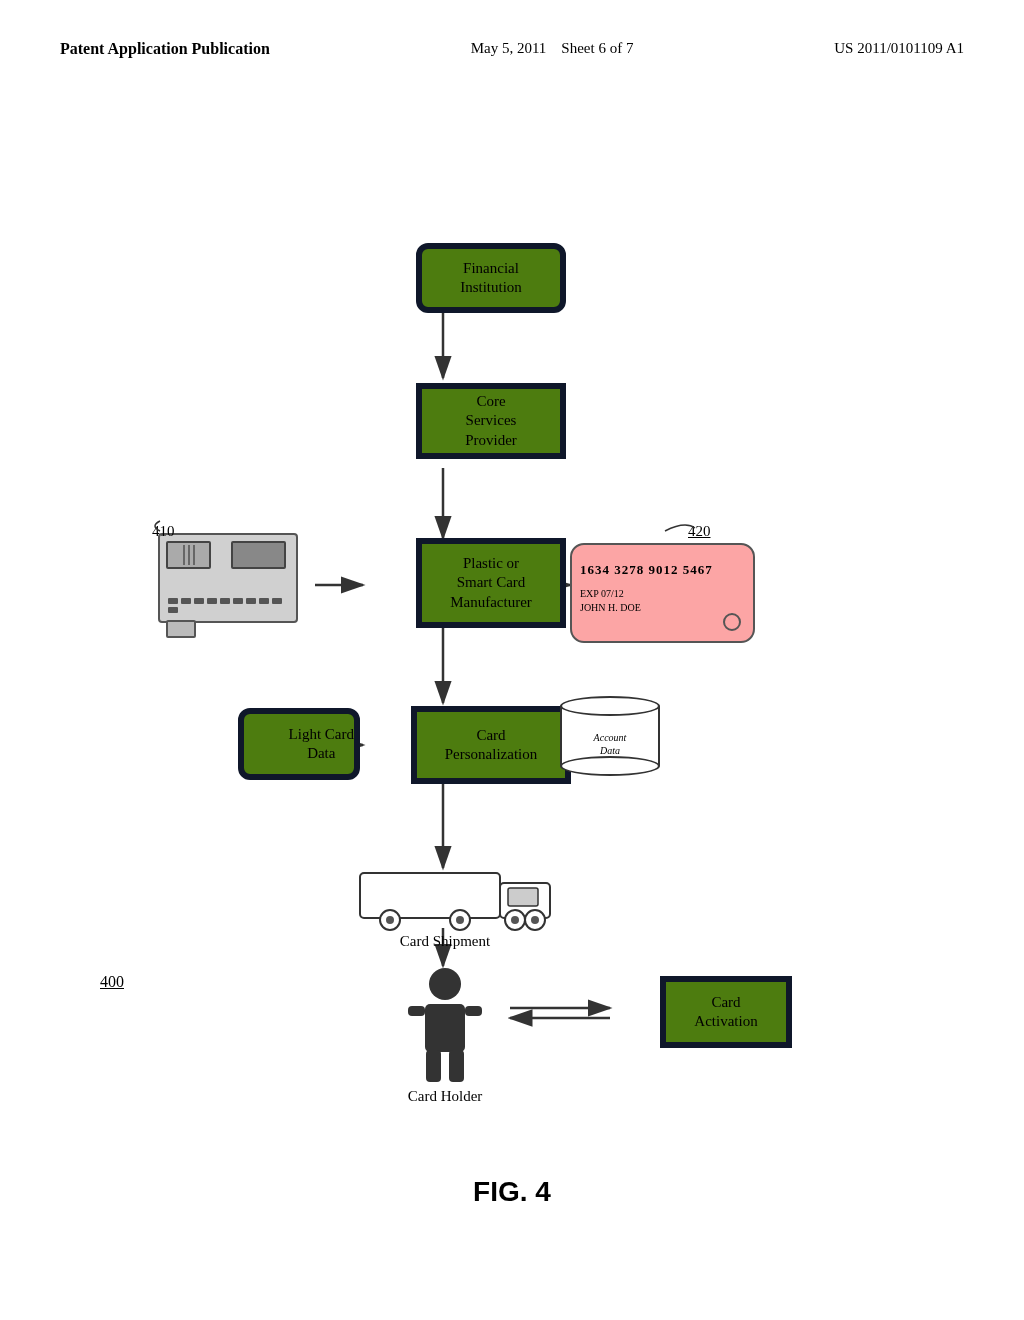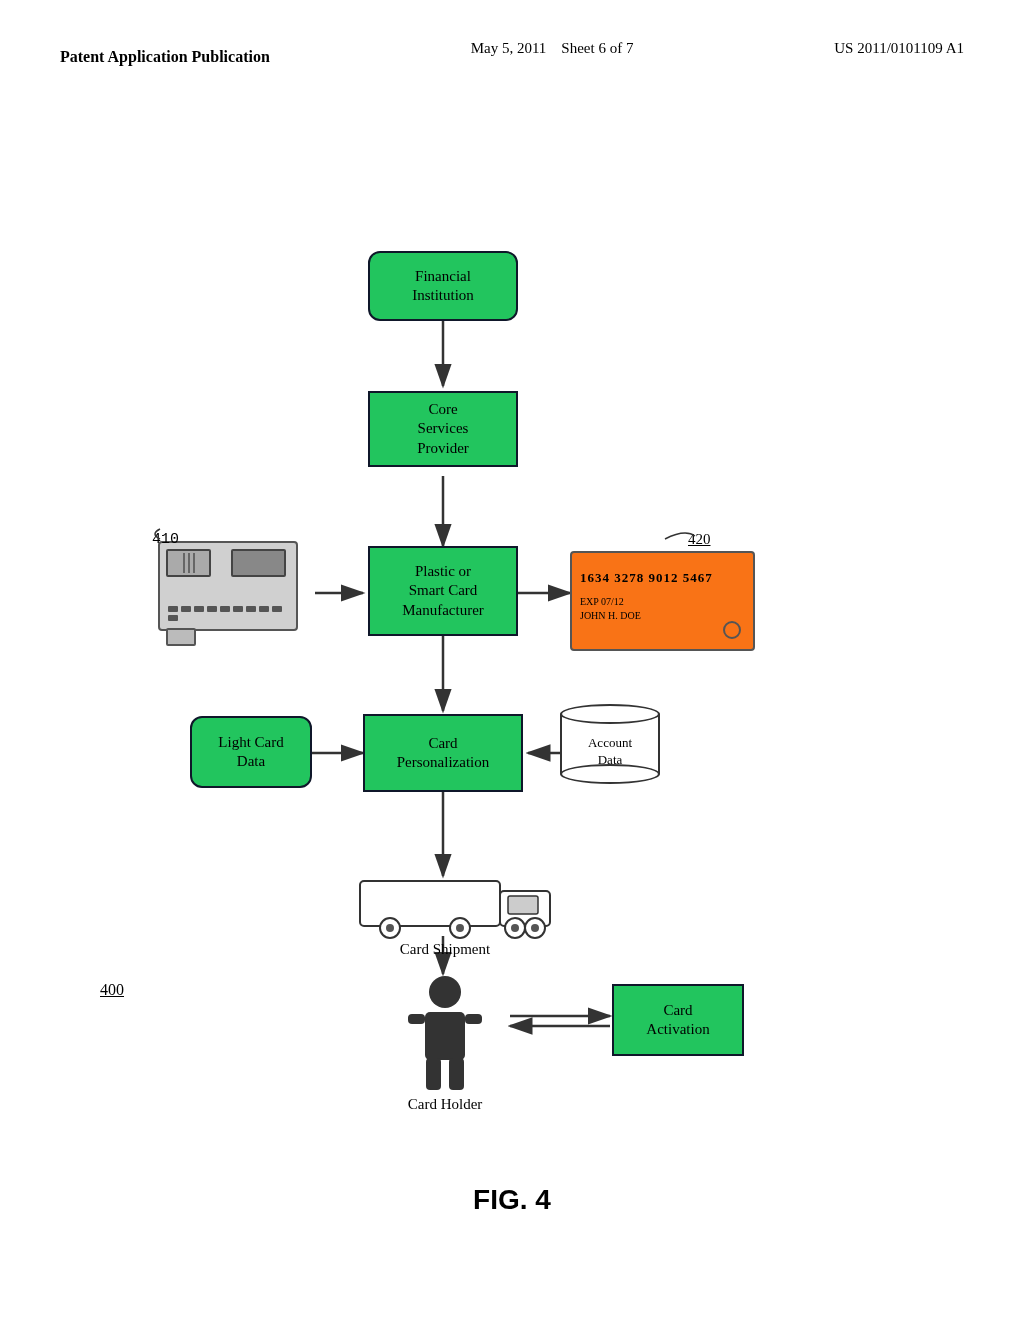--- a/index.html
+++ b/index.html
@@ -13,43 +13,44 @@
     }
 
     
     .header {
       display: flex;
       justify-content: space-between;
       align-items: flex-start;
       padding: 40px 60px 20px 60px;
       font-size: 15px;
     }
-    .header-left { font-weight: bold; font-size: 16px; margin-top: 8px; }
+    .header-left { font-weight: bold; font-size: 16px; }
     .header-center { text-align: center; font-size: 15px; }
     .header-right { font-size: 15px; text-align: right; }
 
     
     .diagram-area {
       position: relative;
       width: 100%;
       height: 1160px;
       margin-top: 10px;
     }
 
     
     .box {
       position: absolute;
-      border: 2px solid #0f172a;
-      background: #22c55e;
+      border: 6px solid #0f172a;
+      background: #4d7c0f;
       text-align: center;
       display: flex;
       align-items: center;
       justify-content: center;
       font-size: 15px;
       line-height: 1.3;
+      margin-left: 48px;
     }
 
     
     .box-rounded {
       border-radius: 12px;
     }
 
     
     .cylinder {
       position: absolute;
@@ -79,22 +80,22 @@
     
     .ref-num {
       position: absolute;
       font-size: 15px;
     }
 
     
     .credit-card {
       position: absolute;
       border: 2px solid #555;
-      background: #f97316;
-      border-radius: 4px;
+      background: #fca5a5;
+      border-radius: 14px;
       font-size: 11px;
       padding: 6px 8px;
       line-height: 1.4;
     }
 
     
     .person-icon {
       position: absolute;
       text-align: center;
     }
@@ -172,28 +173,28 @@
   </div>
 
   <div class="box" style="left: 368px; top: 450px; width: 150px; height: 90px; font-size:15px;">
     <span>Plastic or<br>Smart Card<br>Manufacturer</span>
   </div>
 
   <div class="box" style="left: 363px; top: 618px; width: 160px; height: 78px; font-size:15px;">
     <span>Card<br>Personalization</span>
   </div>
 
-  <div class="box box-rounded" style="left: 190px; top: 620px; width: 122px; height: 72px; font-size:15px;">
+  <div class="box box-rounded" style="left: 190px; top: 620px; width: 122px; height: 72px; font-size:15px;justify-content:flex-end;">
     <span>Light Card<br>Data</span>
   </div>
 
   <div class="cylinder" style="left: 560px; top: 608px; width: 100px;">
     <div style="border: 2px solid #333; border-radius: 50%; height: 20px; background:#fff; position:relative; z-index:2;"></div>
     <div style="border-left: 2px solid #333; border-right: 2px solid #333; height: 60px; background:#fff; display:flex; align-items:center; justify-content:center; margin-top:-10px; margin-bottom:-10px; position:relative; z-index:1;">
-      <span style="font-size:13px; margin-top:16px;">Account<br>Data</span>
+      <span style="font-size:10px; margin-top:16px;font-style:italic;">Account<br>Data</span>
     </div>
     <div style="border: 2px solid #333; border-radius: 50%; height: 20px; background:#fff; position:relative; z-index:2;"></div>
   </div>
 
   <div class="box" style="left: 612px; top: 888px; width: 132px; height: 72px; font-size:15px;">
     <span>Card<br>Activation</span>
   </div>
 
   <div style="position:absolute; left: 148px; top: 440px; width: 165px; height: 110px;">
 
@@ -217,21 +218,21 @@
         <div style="width:10px;height:6px;background:#555;border-radius:1px;"></div>
         <div style="width:10px;height:6px;background:#555;border-radius:1px;"></div>
         <div style="width:10px;height:6px;background:#555;border-radius:1px;"></div>
         <div style="width:10px;height:6px;background:#555;border-radius:1px;"></div>
       </div>
     </div>
 
     <div style="position:absolute; bottom:0; left:18px; width:30px; height:18px; border:2px solid #555; background:#bbb; border-radius:2px;"></div>
   </div>
 
-  <div class="ref-num" style="left: 152px; top: 435px; font-family: Liberation Mono, monospace;">
+  <div class="ref-num" style="left: 152px; top: 435px;">
     <span>410</span>
   </div>
 
   <svg style="position:absolute; left:145px; top:428px; width:20px; height:20px;">
     <path d="M15,15 Q5,10 15,5" stroke="#333" stroke-width="1.5" fill="none"></path>
   </svg>
 
   <div class="credit-card" style="left: 570px; top: 455px; width: 185px; height: 100px;">
     <div style="font-size:13px; font-weight:bold; margin-top:10px; letter-spacing:1px;">1634 3278 9012 5467</div>
     <div style="font-size:10px; margin-top:8px;">EXP 07/12</div>

